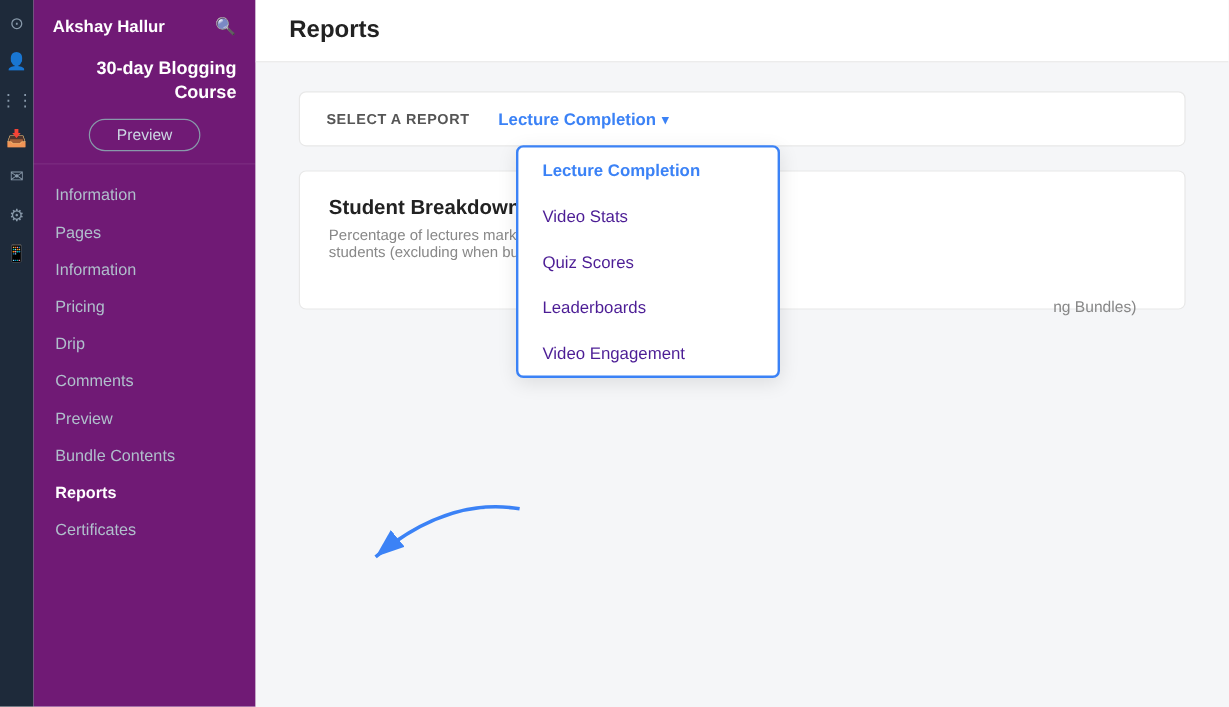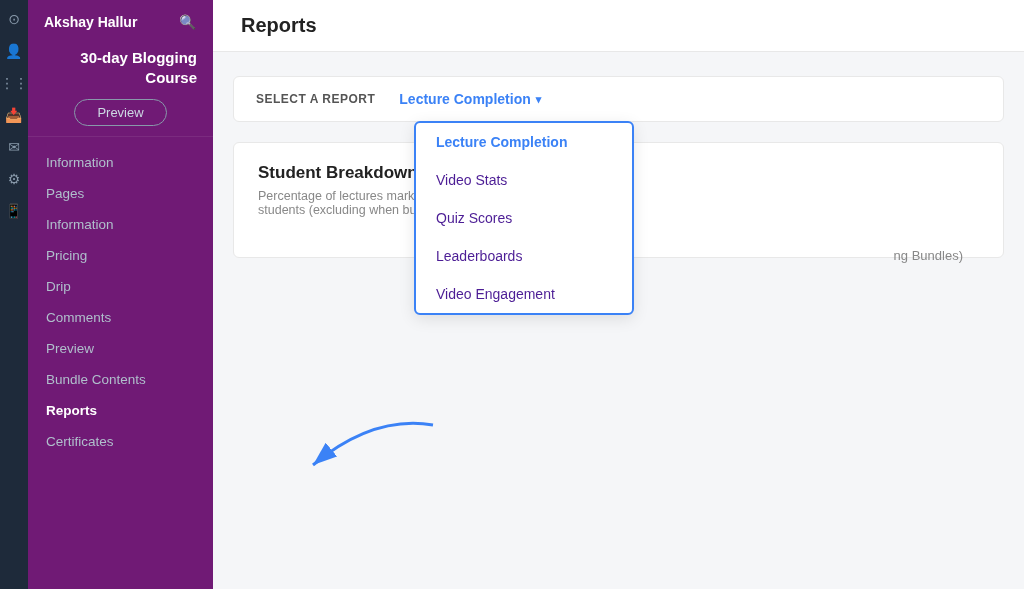--- a/index.html
+++ b/index.html
@@ -108,21 +108,21 @@
       border-bottom: 1px solid #e8e8e8;
     }
     .main-header h1 {
       font-size: 20px;
       font-weight: 600;
       color: #222;
     }
 
     .report-area {
       flex: 1;
-      padding: 24px 20px;
+      padding: 24px 36px;
       position: relative;
       overflow: hidden;
     }
 
     
     .select-report-bar {
       background: #fff;
       border-radius: 6px;
       padding: 14px 22px;
       display: flex;

